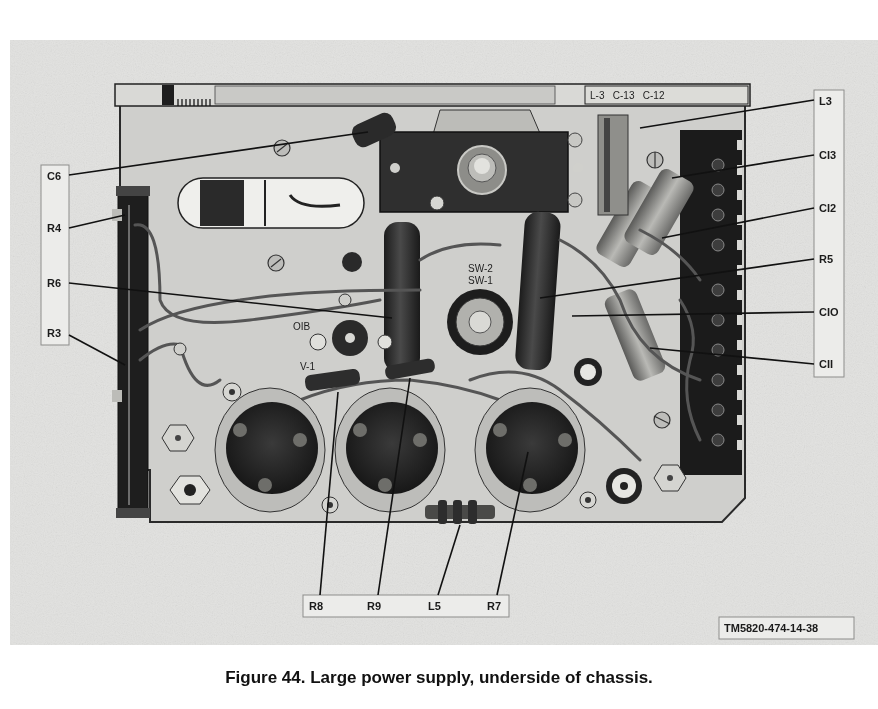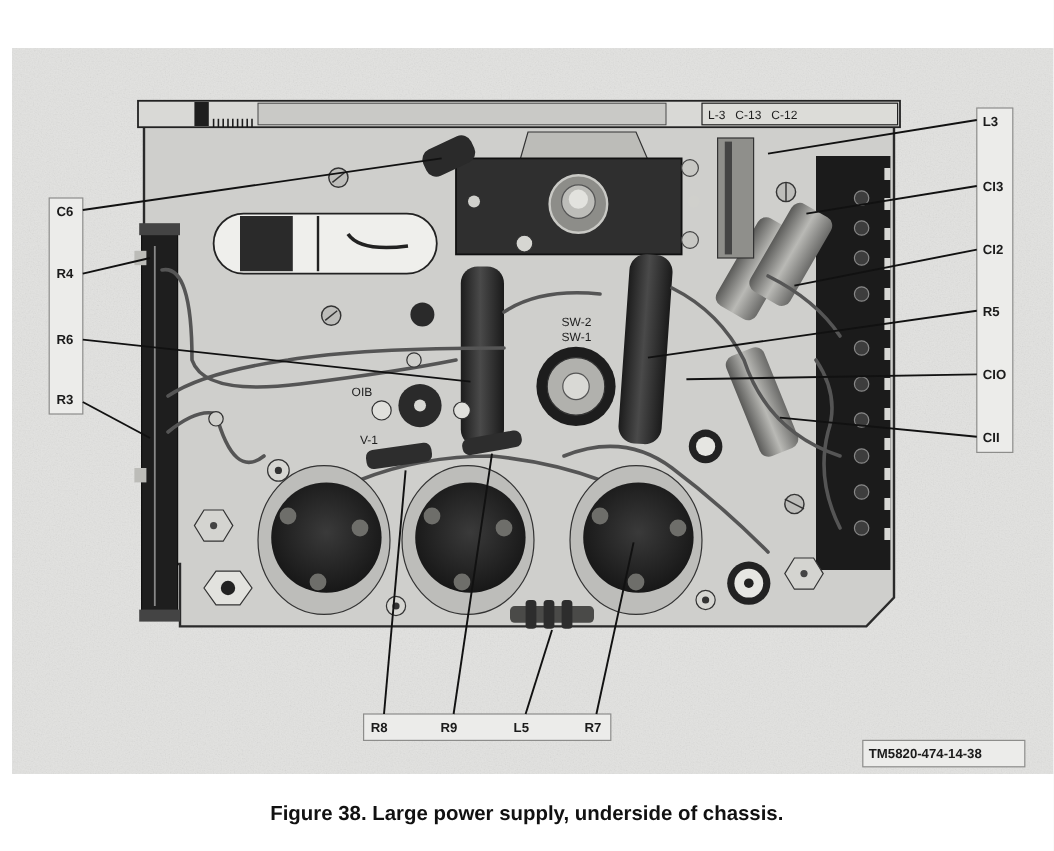--- a/index.html
+++ b/index.html
@@ -301,13 +301,13 @@
     <line class="leader" x1="814" y1="259" x2="540" y2="298"></line>
     <line class="leader" x1="814" y1="312" x2="572" y2="316"></line>
     <line class="leader" x1="814" y1="364" x2="650" y2="348"></line>
     <line class="leader" x1="320" y1="595" x2="338" y2="392"></line>
     <line class="leader" x1="378" y1="595" x2="410" y2="378"></line>
     <line class="leader" x1="438" y1="595" x2="460" y2="525"></line>
     <line class="leader" x1="497" y1="595" x2="528" y2="452"></line>
   </g>
 </svg>
 
-<div class="caption">Figure 38.  Large power supply, underside of chassis.</div>
+<div class="caption">Figure 44.  Large power supply, underside of chassis.</div>
 
 </body></html>

